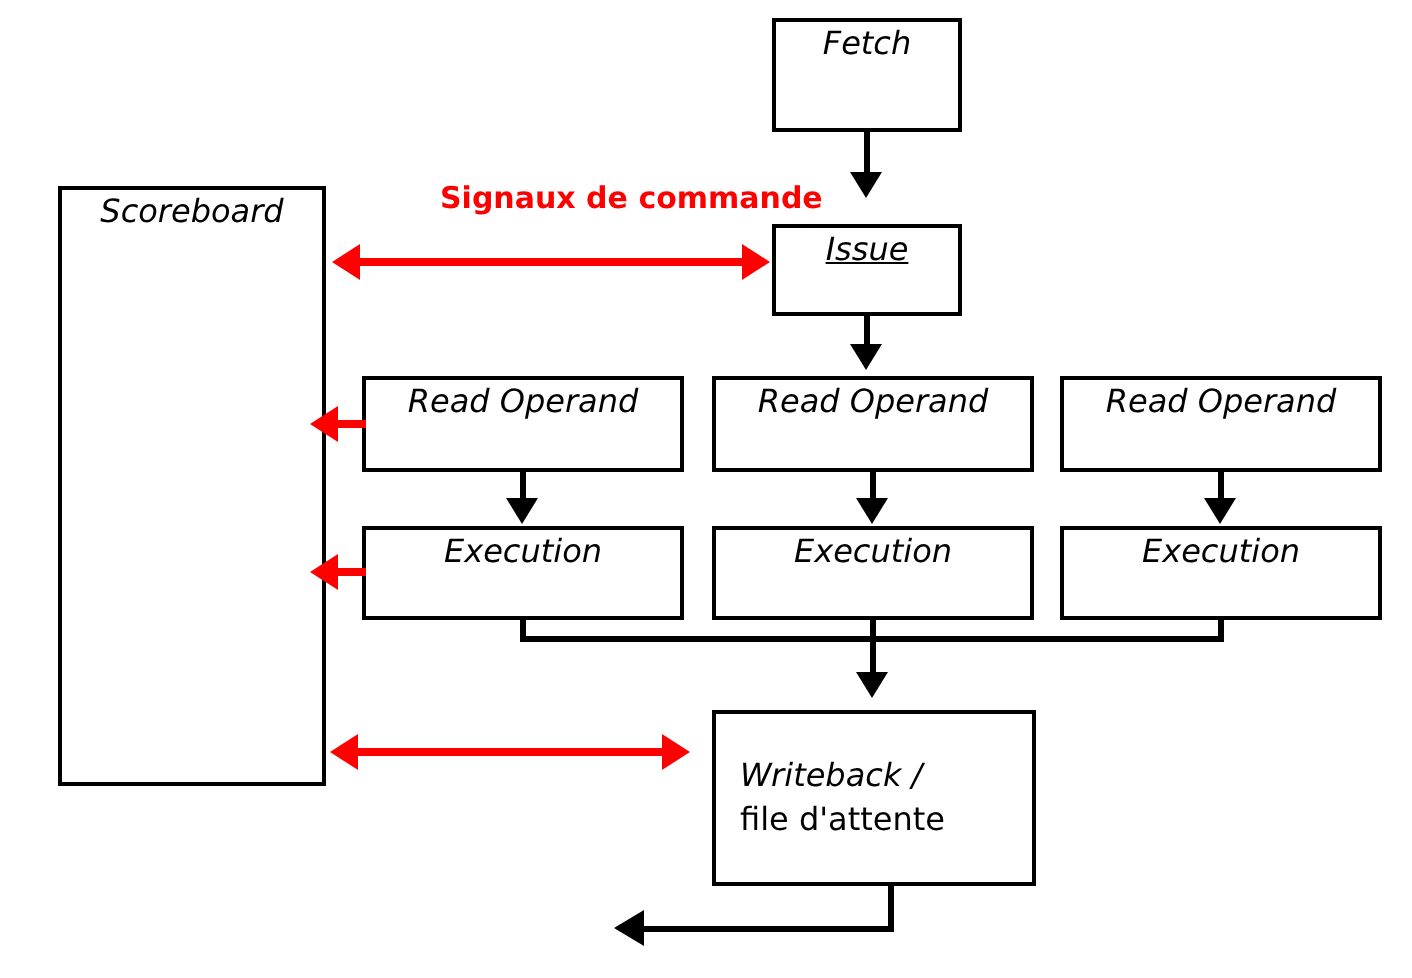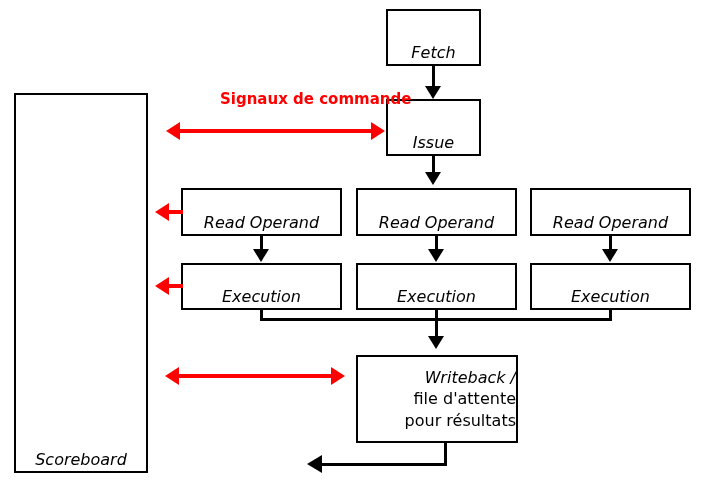--- a/index.html
+++ b/index.html
@@ -16,21 +16,21 @@
     height: 489px;
     background: #ffffff;
     overflow: hidden;
   }
   .box {
     position: absolute;
     box-sizing: border-box;
     border: 2px solid #000000;
     background: #ffffff;
     display: flex;
-    align-items: flex-end;
+    align-items: flex-start;
     justify-content: center;
     text-align: center;
     font-style: italic;
     font-size: 16px;
     color: #000000;
     line-height: 1.35;
     z-index: 3;
   }
   .box-label {
     display: block;
@@ -121,32 +121,32 @@
     font-style: normal;
     white-space: nowrap;
     z-index: 5;
   }
 </style>
 </head>
 <body>
 
 <div id="canvas">
 
-  <div class="box" style="left:14px; top:93px; width:134px; height:380px;font-style:italic;">
+  <div class="box" style="left:29px; top:93px; width:134px; height:300px;font-style:italic;">
     <span class="box-label">Scoreboard</span>
   </div>
 
   <div class="box" style="left:386px; top:9px; width:95px; height:57px;">
     <span class="box-label">Fetch</span>
   </div>
 
   <div class="vline" style="left:432px; top:66px; height:23px;"></div>
   <div class="arrow-down" style="left:425px; top:86px;"></div>
 
-  <div class="box" style="left:386px; top:99px; width:95px; height:57px;">
+  <div class="box" style="left:386px; top:112px; width:95px; height:46px;text-decoration:underline;">
     <span class="box-label">Issue</span>
   </div>
 
   <div class="vline" style="left:432px; top:156px; height:18px;"></div>
   <div class="arrow-down" style="left:425px; top:172px;"></div>
 
   <div class="box" style="left:181px; top:188px; width:161px; height:48px;">
     <span class="box-label">Read Operand</span>
   </div>
   <div class="box" style="left:356px; top:188px; width:161px; height:48px;">
@@ -180,21 +180,20 @@
   <div class="vline" style="left:609px; top:310px; height:11px;"></div>
 
   <div class="hline" style="left:260px; top:318px; width:352px;"></div>
 
   <div class="vline" style="left:435px; top:318px; height:19px;"></div>
   <div class="arrow-down" style="left:428px; top:336px;"></div>
 
   <div class="box box-writeback" style="left:356px; top:355px; width:162px; height:88px;padding-left:12px;">
     <span class="wb-line-italic">Writeback /</span>
     <span class="wb-line-plain">file d'attente</span>
-    <span class="wb-line-plain">pour résultats</span>
   </div>
 
   <div class="vline" style="left:444px; top:443px; height:22px;"></div>
   <div class="hline" style="left:322px; top:463px; width:125px;"></div>
   <div class="arrow-left-black" style="left:307px; top:455px;"></div>
 
   <div class="red-label" style="left:180px; top:90px;">Signaux de commande</div>
   <div class="red-arrow-left" style="left:166px; top:122px;"></div>
   <div class="red-line" style="left:178px; top:129px; width:194px;"></div>
   <div class="red-arrow-right" style="left:371px; top:122px;"></div>

